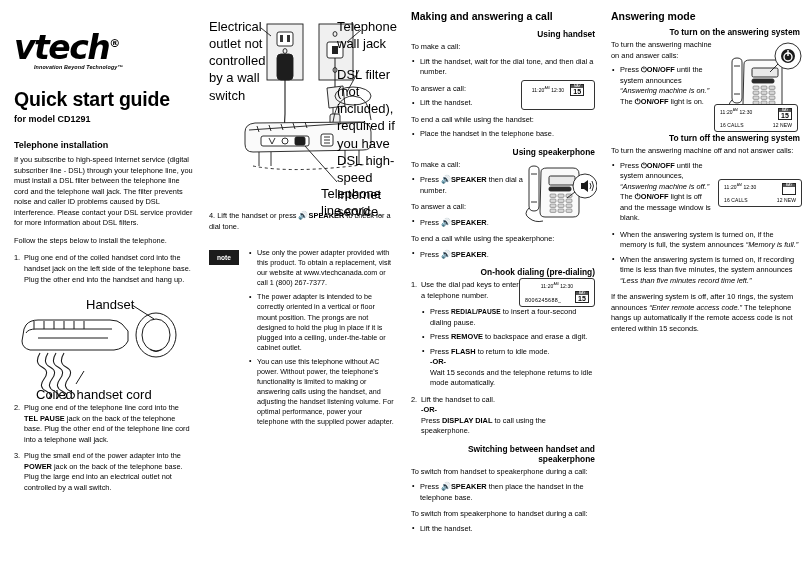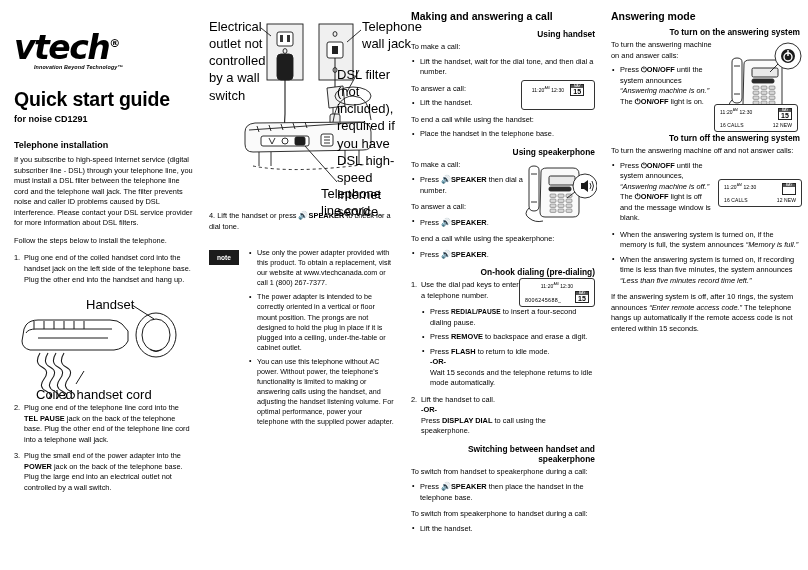--- a/index.html
+++ b/index.html
@@ -81,21 +81,21 @@
 <div class="page">
 
   <div class="col col1">
 
     <div class="logo-wrap">
       <div class="logo"><span>vtech</span><sup>®</sup></div>
       <div class="tagline">Innovation Beyond Technology™</div>
     </div>
 
     <h1>Quick start guide</h1>
-    <div class="model">for noise CD1291</div>
+    <div class="model">for model CD1291</div>
 
     <h2>Telephone installation</h2>
     <p>If you subscribe to high-speed Internet service (digital subscriber line - DSL) through your telephone line, you must install a DSL filter between the telephone line cord and the telephone wall jack. The filter prevents noise and caller ID problems caused by DSL interference. Please contact your DSL service provider for more information about DSL filters.</p>
     <p>Follow the steps below to install the telephone.</p>
 
     <ol>
       <li><span class="num">1.</span><span>Plug one end of the coiled handset cord into the handset jack on the left side of the telephone base. Plug the other end into the handset and hang up.</span></li>
     </ol>
 
     <div class="fig" style="height:108px;margin:2px 0 4px 0;">
@@ -128,21 +128,21 @@
     <ol>
       <li><span class="num">2.</span><span>Plug one end of the telephone line cord into the </span><b>TEL PAUSE</b><span> jack on the back of the telephone base. Plug the other end of the telephone line cord into a telephone wall jack.</span></li>
       <li><span class="num">3.</span><span>Plug the small end of the power adapter into the </span><b>POWER</b><span> jack on the back of the telephone base. Plug the large end into an electrical outlet not controlled by a wall switch.</span></li>
     </ol>
   </div>
 
   <div class="col col2">
 
     <div class="fig" style="height:200px;">
       <div class="lbl" style="position:absolute;left:0px;top:8px;width:58px;">Electrical outlet not controlled by a wall switch</div>
-      <div class="lbl" style="position:absolute;left:128px;top:8px;width:60px;margin-left:25px;">Telephone wall jack</div>
+      <div class="lbl" style="position:absolute;left:128px;top:8px;width:60px;">Telephone wall jack</div>
       <div class="lbl" style="position:absolute;left:128px;top:56px;width:64px;">DSL filter (not included), required if you have DSL high-speed Internet service.</div>
       <div class="lbl" style="position:absolute;left:112px;top:175px;">Telephone line cord</div>
 
       <svg width="196" height="200" viewBox="0 0 196 200">
         <g class="ln" stroke-width=".9">
 
           <rect x="58" y="14" width="36" height="56" fill="#f0f0f0"></rect>
           <rect x="68" y="22" width="16" height="14" rx="2" fill="#fff"></rect>
           <rect x="71" y="25" width="3" height="7" fill="#333" stroke="none"></rect>
           <rect x="78" y="25" width="3" height="7" fill="#333" stroke="none"></rect>

